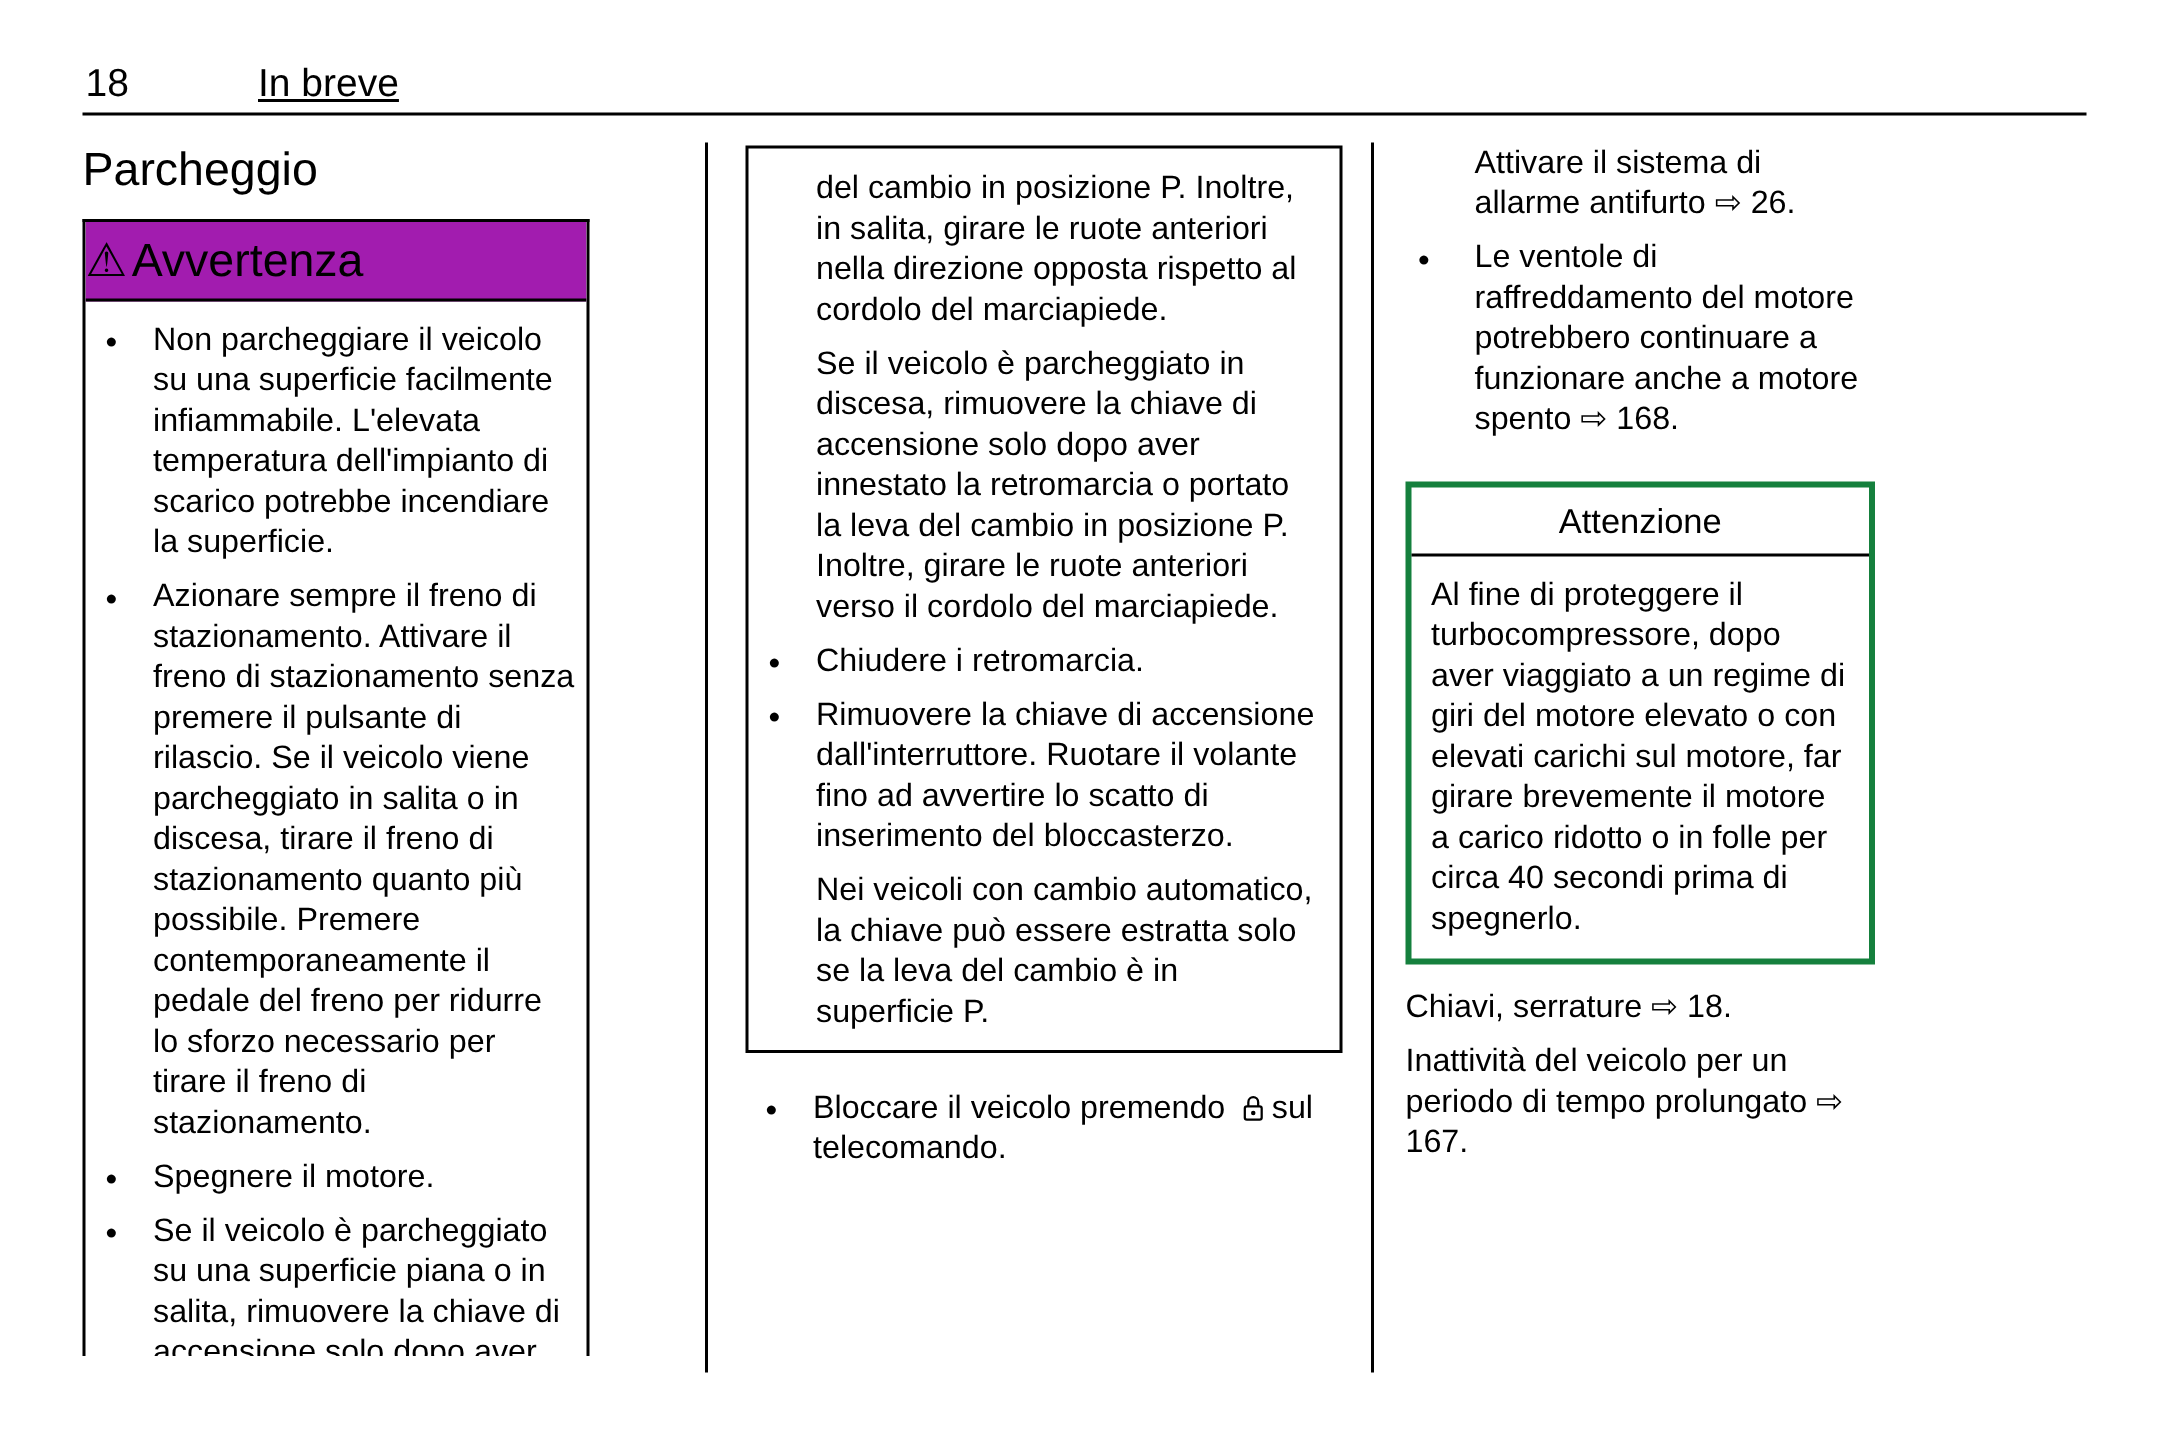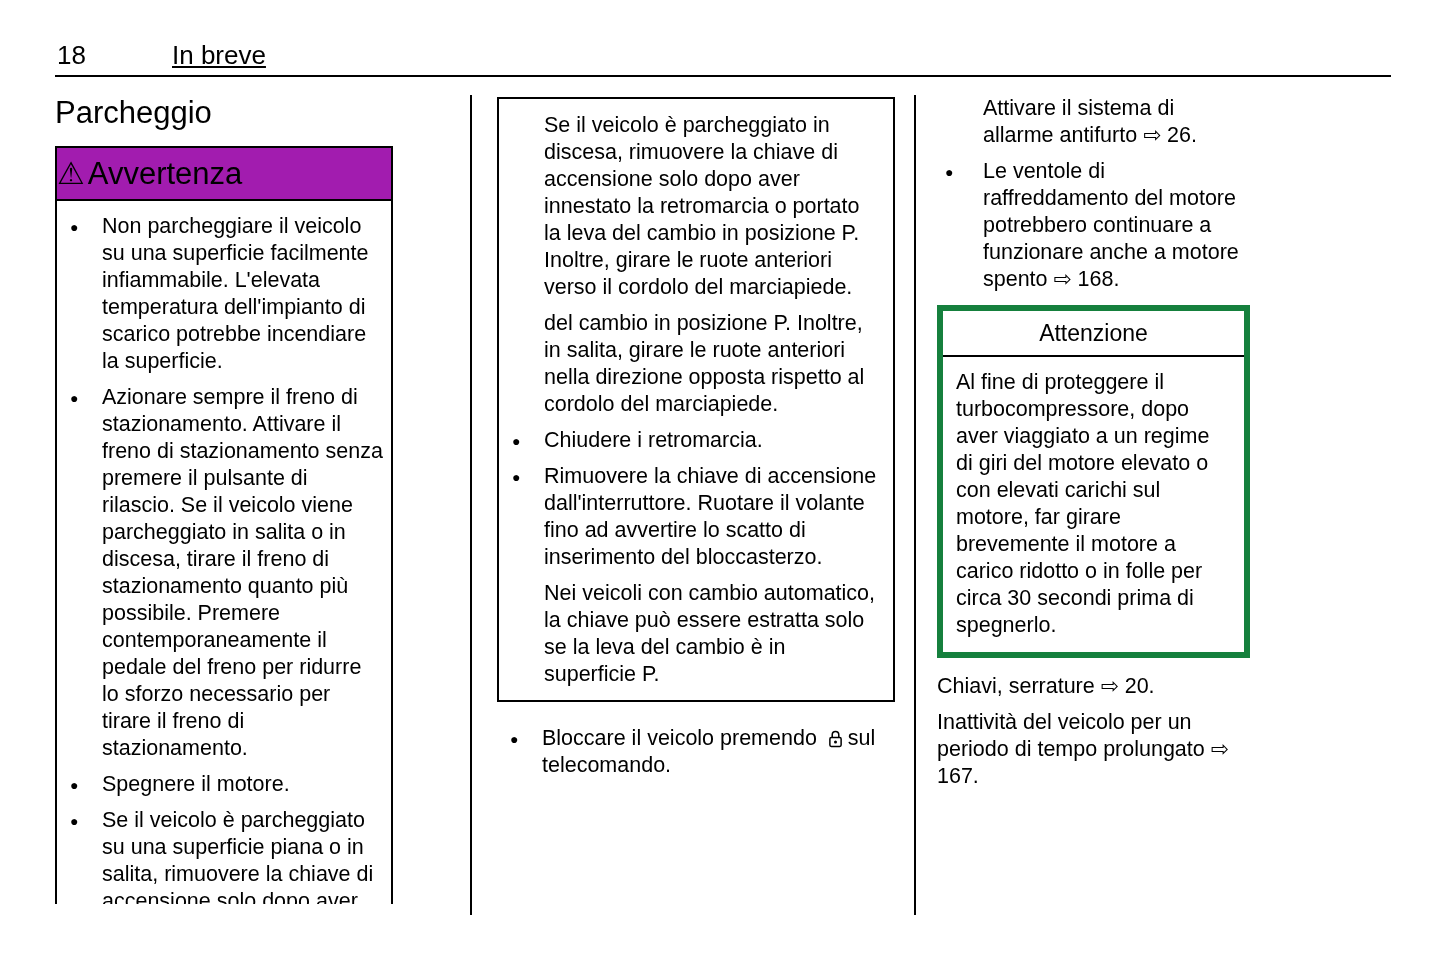--- a/index.html
+++ b/index.html
@@ -42,21 +42,21 @@
   .cont { padding-left:45px; margin-bottom:9px; }
   .col-right .cont { padding-left:46px; padding-right:2px; }
   .col-right .bullet { padding-left:46px; padding-right:2px; }
   .col-right .bullet .dot { left:8px; }
   .cont.last { margin-bottom:0; }
 
   .lockrow { margin-top:23px; }
   .lock-svg { display:inline-block; vertical-align:-3px; margin:0 5px; }
 
   
-  .cautionbox { border:6px solid #15803d; margin-top:12px; }
+  .cautionbox { border:4px solid #15803d; margin-top:28px; }
   .cautionhead { text-align:center; font-size:23px; padding:9px 0 8px; border-bottom:2px solid #000; }
   .cautionbody { padding:12px 13px 13px; }
 
   .ref { margin-top:15px; }
   .ref + .ref { margin-top:9px; }
 </style>
 </head>
 <body>
 
 <div class="page">
@@ -91,22 +91,22 @@
         <div class="bullet">
           <span class="dot">●</span>
           <span class="btext">Se il veicolo è parcheggiato su una superficie piana o in salita, rimuovere la chiave di accensione solo dopo aver innestato la prima marcia o portato la leva</span>
         </div>
       </div>
     </div>
   </div>
 
   <div class="col col-mid">
     <div class="warnbox2">
+      <p class="cont">del cambio in posizione P. Inoltre, in salita, girare le ruote anteriori nella direzione opposta rispetto al cordolo del marciapiede.</p>
       <p class="cont">Se il veicolo è parcheggiato in discesa, rimuovere la chiave di accensione solo dopo aver innestato la retromarcia o portato la leva del cambio in posizione P. Inoltre, girare le ruote anteriori verso il cordolo del marciapiede.</p>
-      <p class="cont">del cambio in posizione P. Inoltre, in salita, girare le ruote anteriori nella direzione opposta rispetto al cordolo del marciapiede.</p>
       <div class="bullet">
         <span class="dot">●</span>
         <span class="btext">Chiudere i retromarcia.</span>
       </div>
       <div class="bullet">
         <span class="dot">●</span>
         <span class="btext">Rimuovere la chiave di accensione dall'interruttore. Ruotare il volante fino ad avvertire lo scatto di inserimento del bloccasterzo.</span>
       </div>
       <p class="cont last">Nei veicoli con cambio automatico, la chiave può essere estratta solo se la leva del cambio è in superficie P.</p>
     </div>
@@ -124,20 +124,20 @@
   <div class="col col-right">
     <p class="cont">Attivare il sistema di allarme antifurto ⇨ 26.</p>
 
     <div class="bullet">
       <span class="dot">●</span>
       <span class="btext">Le ventole di raffreddamento del motore potrebbero continuare a funzionare anche a motore spento ⇨ 168.</span>
     </div>
 
     <div class="cautionbox">
       <div class="cautionhead">Attenzione</div>
-      <div class="cautionbody">Al fine di proteggere il turbocompressore, dopo aver viaggiato a un regime di giri del motore elevato o con elevati carichi sul motore, far girare brevemente il motore a carico ridotto o in folle per circa 30 secondi prima di spegnerlo.</div>
+      <div class="cautionbody">Al fine di proteggere il turbocompressore, dopo aver viaggiato a un regime di giri del motore elevato o con elevati carichi sul motore, far girare brevemente il motore a carico ridotto o in folle per circa 40 secondi prima di spegnerlo.</div>
     </div>
 
-    <p class="ref">Chiavi, serrature ⇨ 20.</p>
+    <p class="ref">Chiavi, serrature ⇨ 18.</p>
     <p class="ref">Inattività del veicolo per un periodo di tempo prolungato ⇨ 167.</p>
   </div>
 
 </div>
 
 </body></html>

